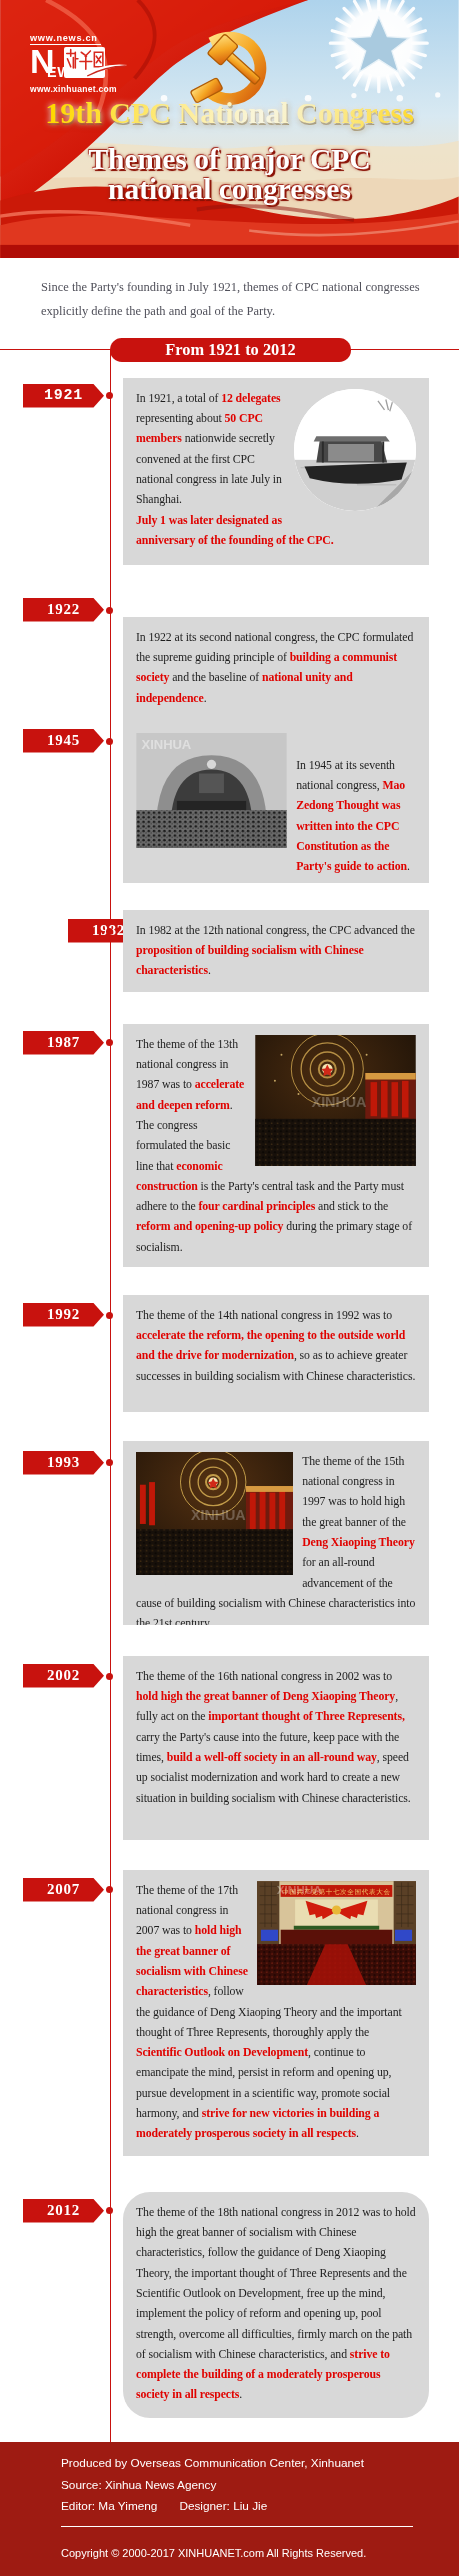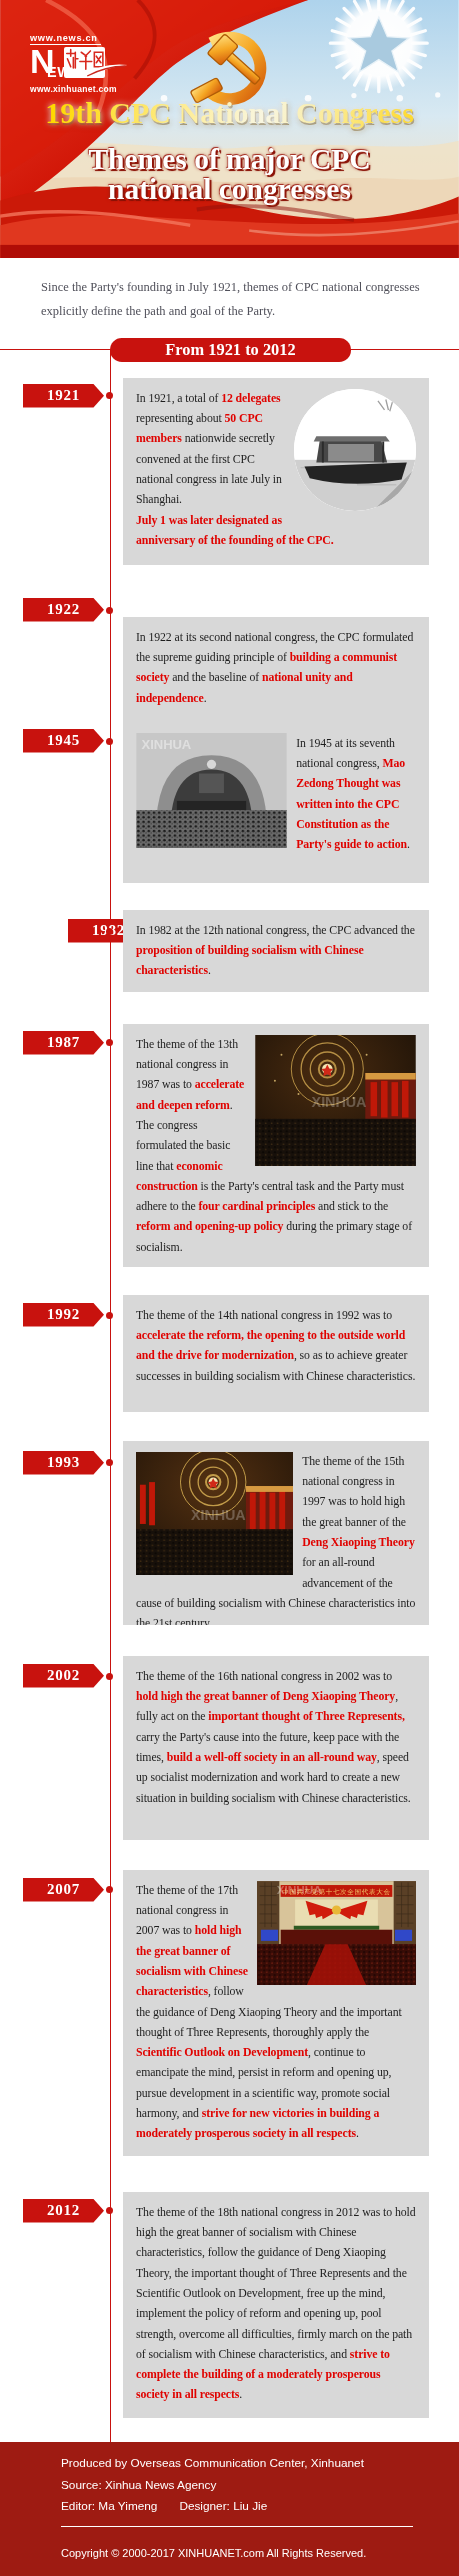--- a/index.html
+++ b/index.html
@@ -37,21 +37,21 @@
   
   .badge{position:absolute;left:23px;width:81px;height:23.6px;background:#c8120e;color:#fff;
          font-size:15px;font-weight:bold;text-align:center;line-height:23.6px;padding-right:0;
          clip-path:polygon(0 0,87% 0,100% 50%,87% 100%,0 100%);letter-spacing:0.7px;}
   .dot{position:absolute;left:106px;width:7.2px;height:7.2px;border-radius:50%;background:#c8120e;z-index:2;}
   .box{position:absolute;left:123px;width:306px;background:#d8d8d8;box-sizing:border-box;
        padding:9.8px 13px;font-size:11.8px;line-height:20.3px;color:#1e1e1e;overflow:hidden;letter-spacing:-0.1px;}
   .box p{margin:0;}
   .rd{color:#e00300;font-weight:bold;}
   .box.flex{display:flex;gap:9.2px;}
-  .box.flex .txt{flex:1;}
+  .box.flex .txt{flex:1;margin-top:22px;}
   .ph{display:block;}
   .ph-right{float:right;margin:1.3px 0 5.2px 7.9px;}
   .ph-left{float:left;margin:1.3px 9.2px 3.9px 0;}
   .ph-circle{float:right;width:122px;height:122px;border-radius:50%;background:#fff;overflow:hidden;
              margin:1.3px 0 5.2px 6.6px;shape-outside:circle(50%);}
 
   
   .footer{position:absolute;top:2442px;left:0;width:459px;height:134px;background:#9e1b12;
           color:#fff;font-family:"Liberation Sans",sans-serif;box-sizing:border-box;
           padding:11px 0 0 61px;font-size:11.8px;line-height:21.6px;}
@@ -164,21 +164,21 @@
       <span>national congresses</span>
     </div>
   </div>
 
   <p class="intro">Since the Party's founding in July 1921, themes of CPC national congresses explicitly define the path and goal of the Party.</p>
   <div class="hline"></div>
   <div class="vline"></div>
   <div class="pill">From 1921 to 2012</div>
 
   <div id="sections">
-      <div class="badge" style="top: 384px;">1921</div>
+      <div class="badge" style="top: 384px; font-family: Liberation Mono, monospace;">1921</div>
       <div class="dot" style="top: 392px;"></div>
       <div class="box" style="top: 378px; height: 187px;">
         <div class="ph ph-circle" role="img" aria-label="black-and-white photo of the red boat at the first CPC national congress" style="width: 122px; height: 122px; border-radius: 50%;"><svg width="122" height="122" viewBox="0 0 186 186">
  <rect width="186" height="186" fill="#ffffff"></rect>
  <rect y="108" width="186" height="78" fill="#cfcfcf"></rect>
  <path d="M120,186 L186,120 L186,186 Z" fill="#a8a8a8"></path>
  <g stroke="#bdbdbd" stroke-width="2">
               <path d="M10,120 h60 M30,132 h80 M96,146 h60"></path>
             </g>
  <g stroke="#9f9f9f" stroke-width="2" fill="none">
@@ -365,21 +365,21 @@
  <path d="M100,96 L142,96 L178,158 L64,158 Z" fill="#a81208"></path>
  <rect x="0" y="96" width="242" height="62" fill="#380c06"></rect>
  <rect x="0" y="96" width="242" height="62" fill="url(#sp07)"></rect>
  <path d="M104,96 L138,96 L166,158 L76,158 Z" fill="#a81208" opacity=".85"></path>
  <text class="wm" x="30" y="20" font-family="Liberation Sans,sans-serif" font-weight="bold" font-size="18" fill="#ffffff" opacity=".3">XINHUA</text>
 </svg></div>
         <p><span>The theme of the 17th national congress in 2007 was to </span><b class="rd">hold high the great banner of socialism with Chinese characteristics</b><span>, follow the guidance of Deng Xiaoping Theory and the important thought of Three Represents, thoroughly apply the </span><b class="rd">Scientific Outlook on Development</b><span>, continue to emancipate the mind, persist in reform and opening up, pursue development in a scientific way, promote social harmony, and </span><b class="rd">strive for new victories in building a moderately prosperous society in all respects</b><span>.</span></p>
       </div>
       <div class="badge" style="top: 2199px;">2012</div>
       <div class="dot" style="top: 2207px;"></div>
-      <div class="box" style="top: 2192px; height: 226px;">
+      <div class="box" style="top: 2192px; height: 226px; border-radius: 27px;">
         <p><span>The theme of the 18th national congress in 2012 was to hold high the great banner of socialism with Chinese characteristics, follow the guidance of Deng Xiaoping Theory, the important thought of Three Represents and the Scientific Outlook on Development, free up the mind, implement the policy of reform and opening up, pool strength, overcome all difficulties, firmly march on the path of socialism with Chinese characteristics, and </span><b class="rd">strive to complete the building of a moderately prosperous society in all respects</b><span>.</span></p>
       </div>
     </div>
 
   <div class="footer">
     <p>Produced by Overseas Communication Center, Xinhuanet</p>
     <p>Source: Xinhua News Agency</p>
     <p><span>Editor: Ma Yimeng</span><span class="gap"></span><span>Designer: Liu Jie</span></p>
     <hr>
     <p class="copy">Copyright © 2000-2017 XINHUANET.com All Rights Reserved.</p>

